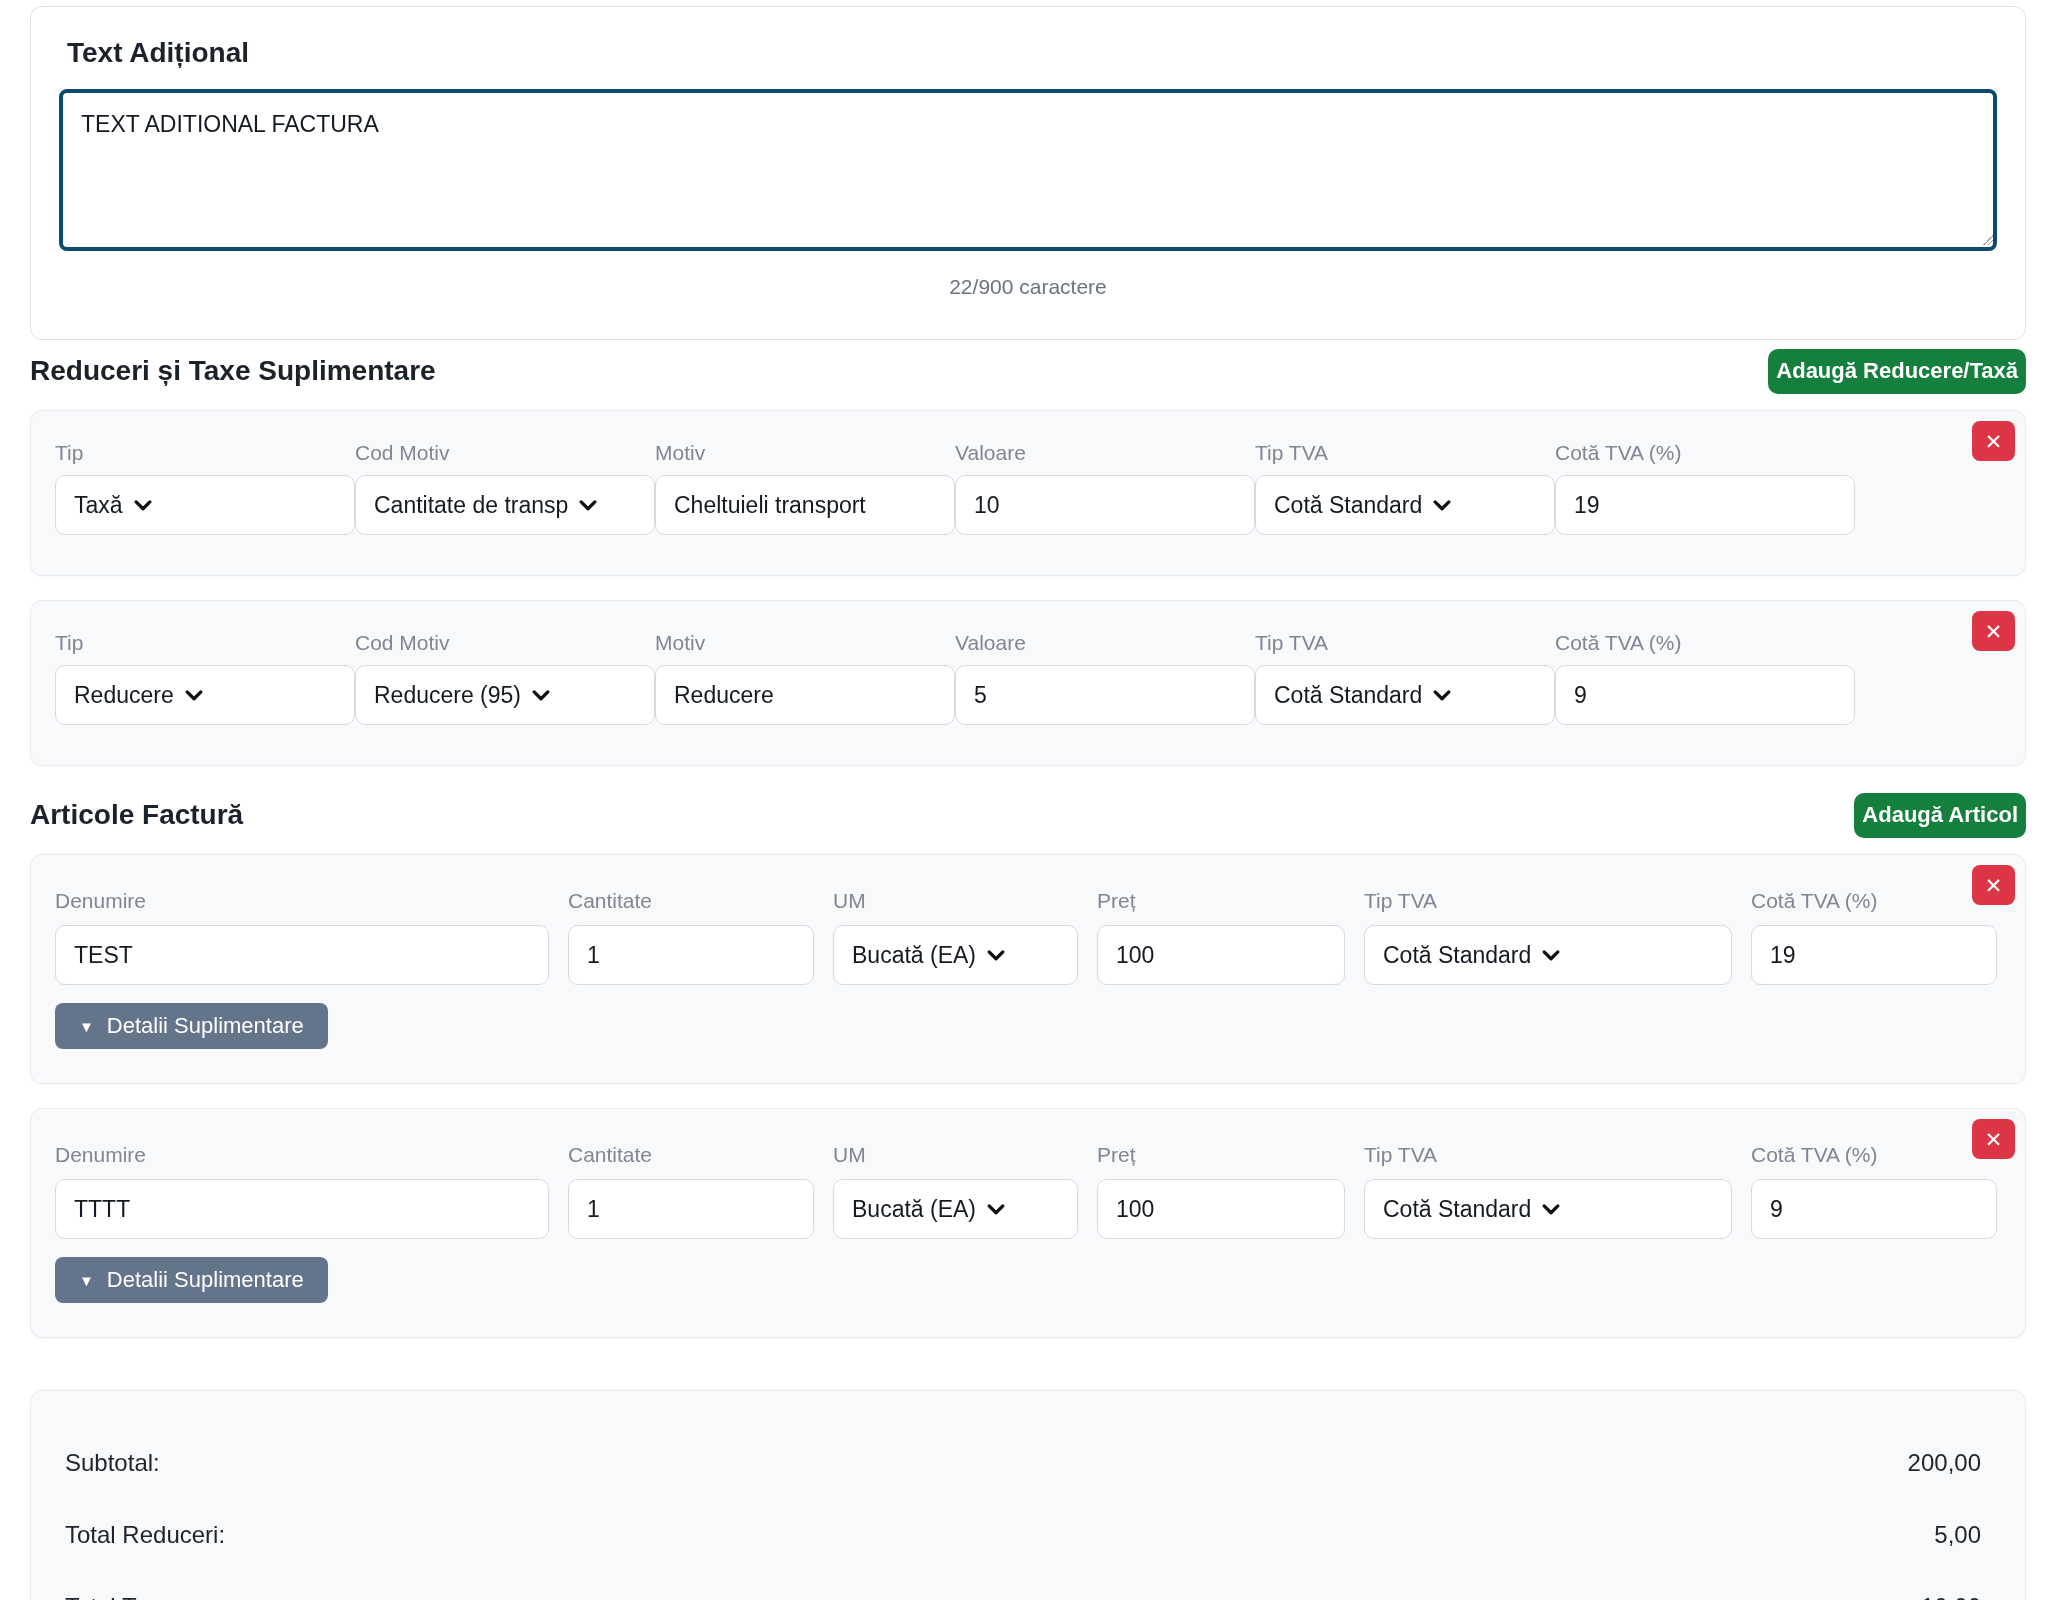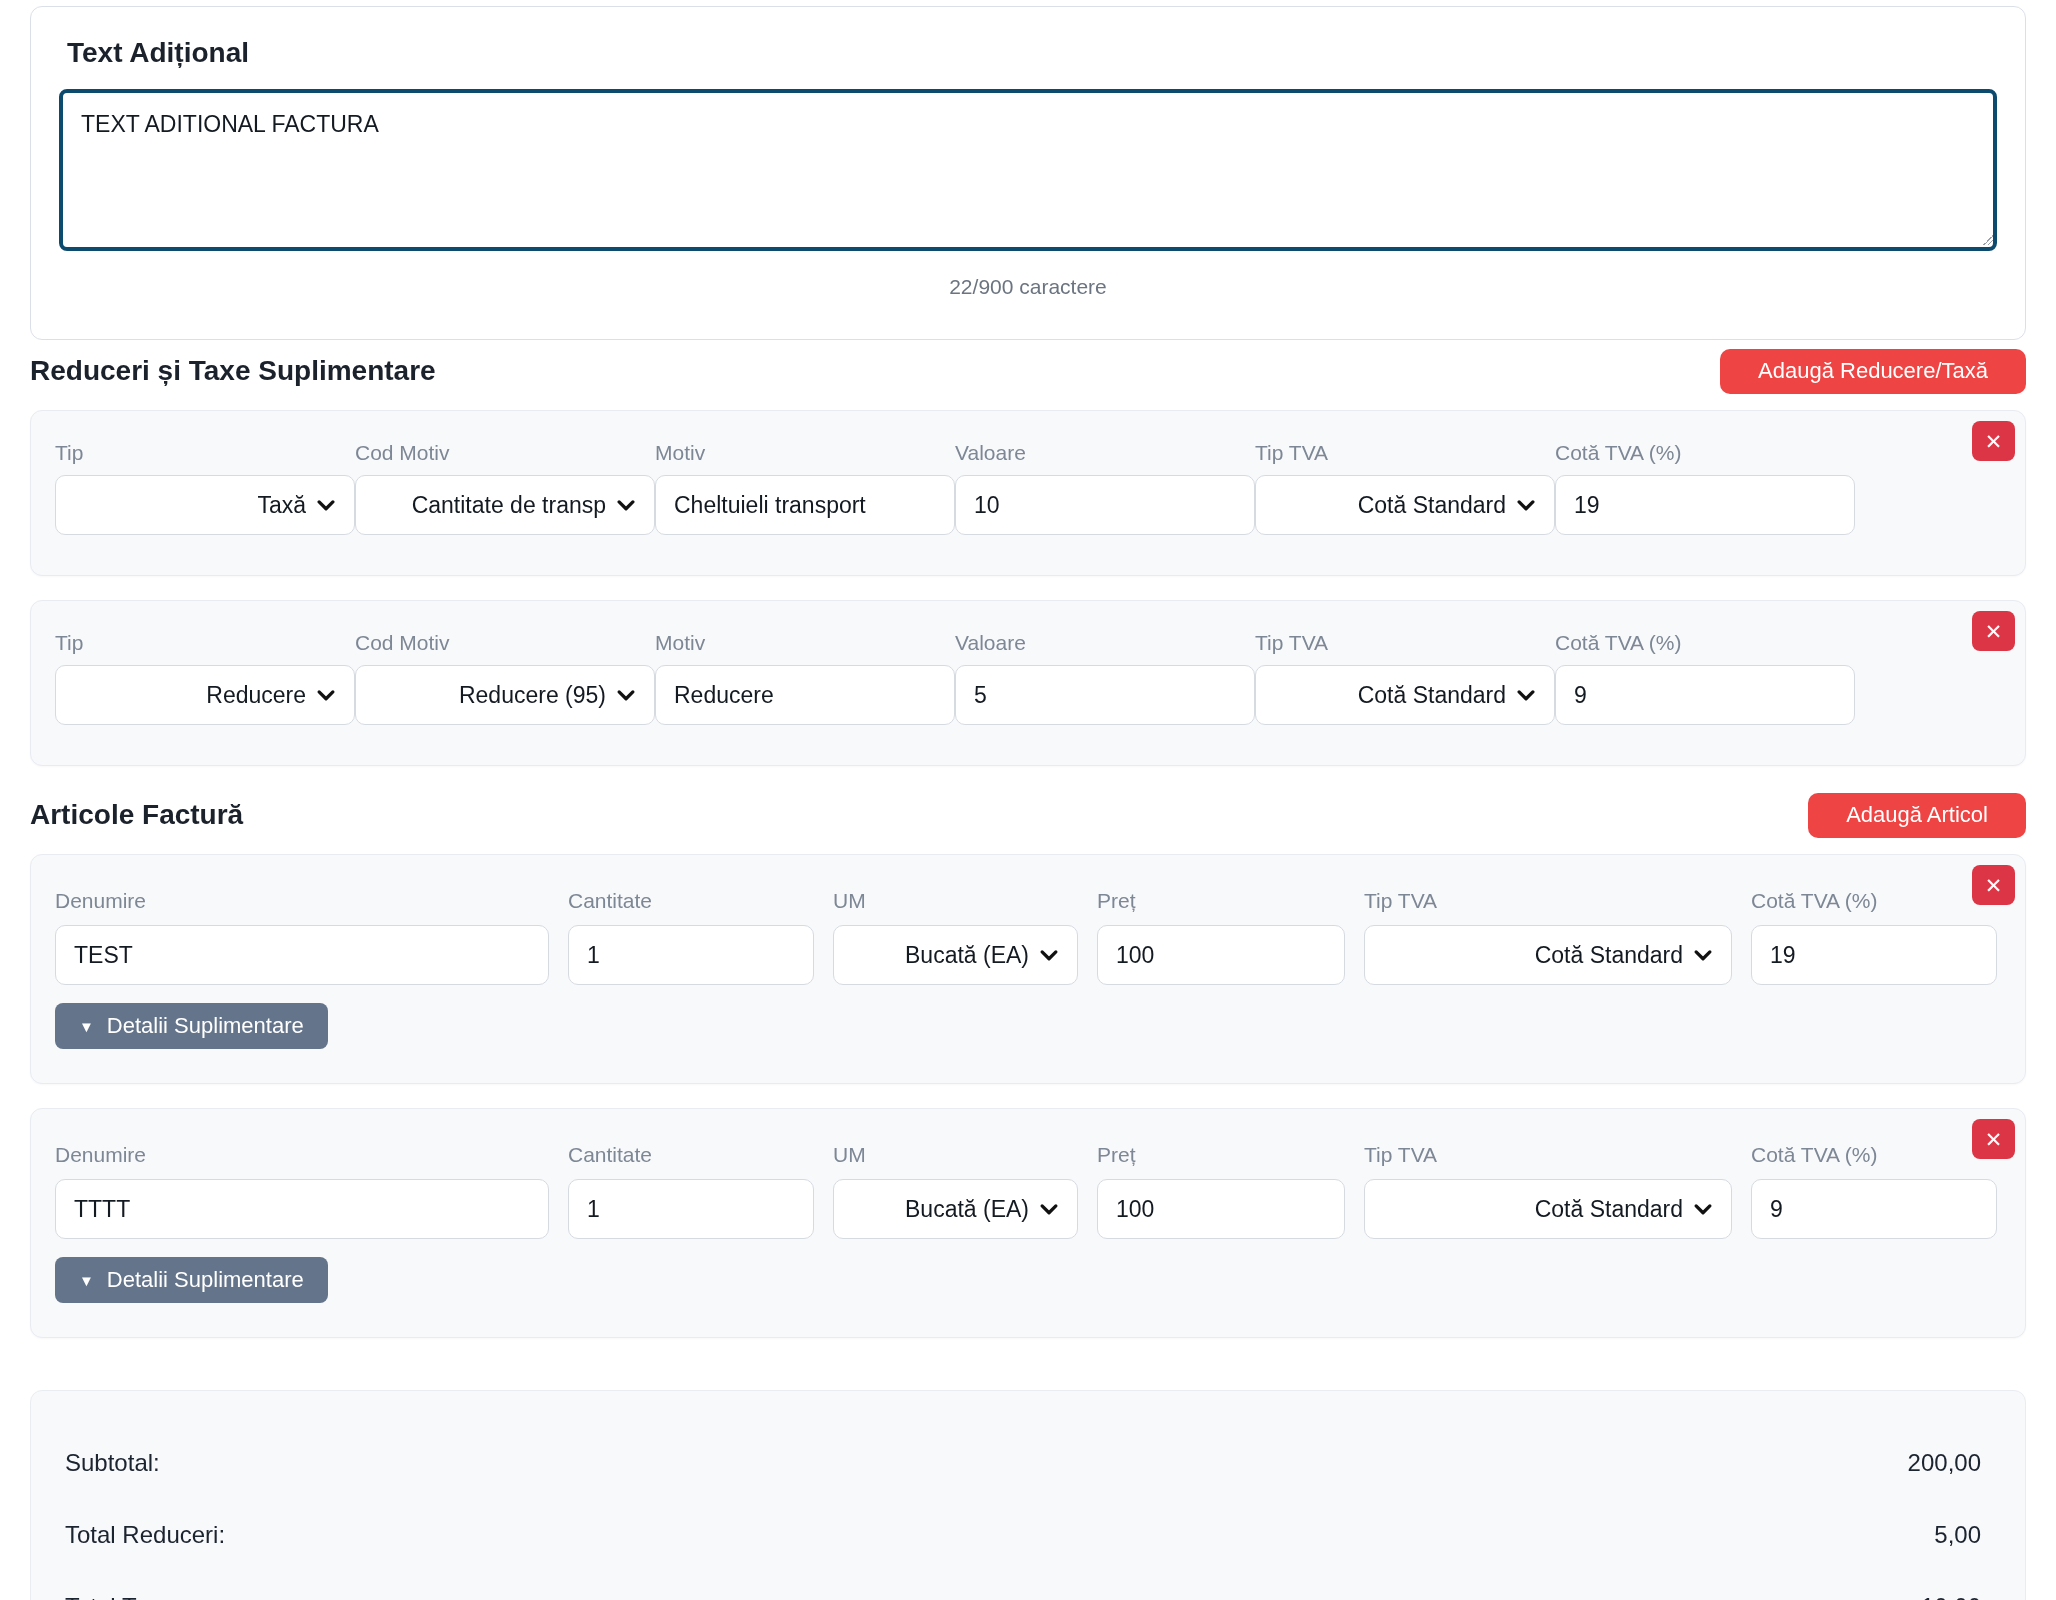--- a/index.html
+++ b/index.html
@@ -27,23 +27,23 @@
   }
   .char-counter { text-align:center; margin-top:24px; font-size:21px; color:#6b7480; }
 
   
   .section-header {
     display:flex; justify-content:space-between; align-items:center;
     margin:8px 0 16px 0; min-height:46px;
   }
   .section-header.items { margin-top:26px; }
   .btn-primary {
-    background:#ef4444; color:#fff; border:none; border-radius:10px;
-    font-family:inherit; font-size:22px; padding:9px 38px; height:45px;
-    cursor:pointer; white-space:nowrap;
+    background:#15803d; color:#fff; border:none; border-radius:10px;
+    font-family:inherit; font-size:22px; padding:9px 8px; height:45px;
+    cursor:pointer; white-space:nowrap;font-weight:bold;
   }
 
   
   .row-card {
     position:relative; background:#f8f9fb; border:1px solid #e8ebf1;
     border-radius:12px; padding:30px 24px 40px 24px; margin-bottom:24px;
     box-shadow:0 1px 2px rgba(20,30,50,0.03);
   }
   .item-card { padding-top:34px; padding-bottom:34px; }
 
@@ -61,21 +61,21 @@
   .field label { display:block; font-size:21px; color:#7d8795; margin-bottom:10px; }
   .item-card .field label { margin-bottom:12px; }
 
   .control {
     height:60px; width:100%; background:#fff;
     border:1px solid #d6dbe2; border-radius:10px;
     display:flex; align-items:center; padding:0 18px;
     font-family:inherit; font-size:23px; color:#141a22;
   }
   input.control { outline:none; }
-  .select { justify-content:flex-end; cursor:pointer; }
+  .select { justify-content:flex-start; cursor:pointer; }
   .select .select-value { white-space:nowrap; overflow:hidden; }
   .select svg { flex:0 0 auto; margin-left:10px; }
 
   .btn-details {
     margin-top:18px; background:#64748b; color:#fff; border:none;
     border-radius:8px; font-family:inherit; font-size:22px;
     padding:10px 24px; height:46px; display:inline-flex; align-items:center;
     gap:13px; cursor:pointer;
   }
   .btn-details .caret { font-size:15px; line-height:1; }

